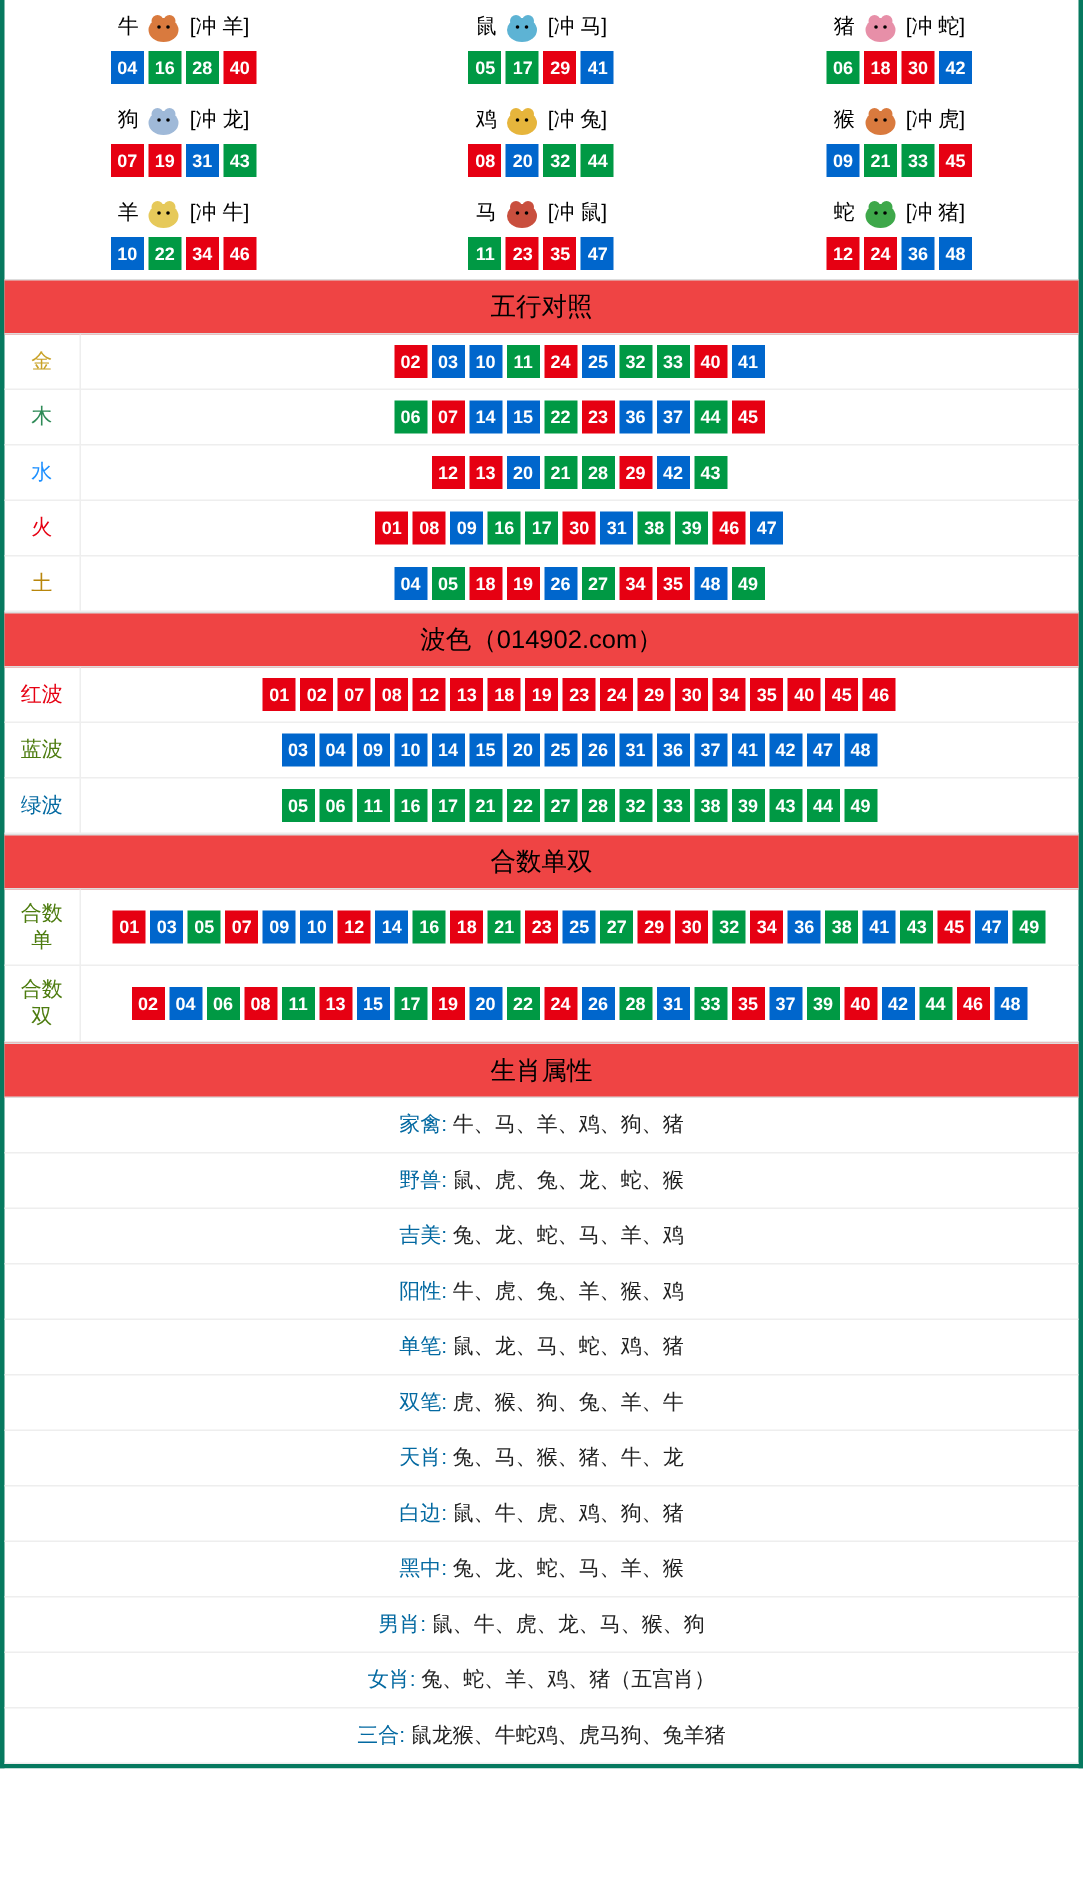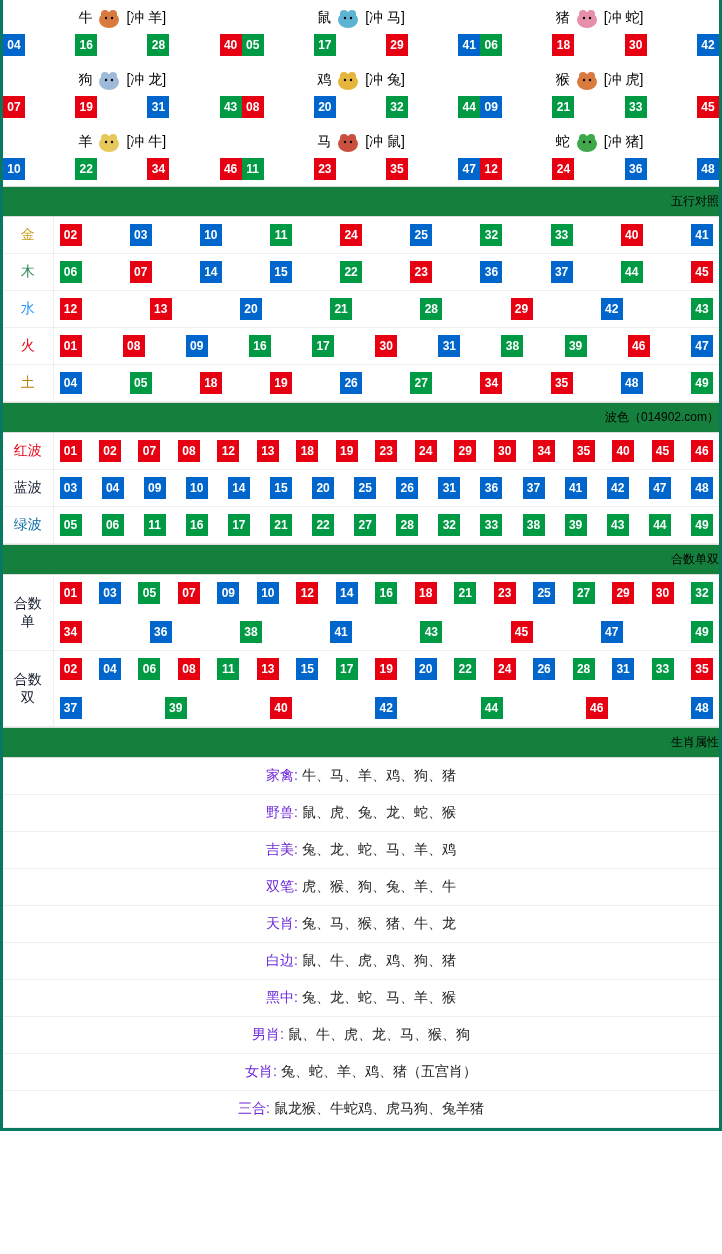--- a/index.html
+++ b/index.html
@@ -4,33 +4,33 @@
 <style>
 *{box-sizing:border-box;margin:0;padding:0}
 body{font-family:"Microsoft YaHei",Arial,sans-serif;font-size:14px;background:#fff;width:722px}
 .wrap{border:3px solid #06795f;border-top:none}
 .zodiac-grid{display:flex;flex-wrap:wrap}
 .zodiac-cell{width:33.33%;text-align:center;padding:6px 0}
 .z-top{display:flex;align-items:center;justify-content:center;gap:2px;margin-bottom:4px}
 .z-name{font-size:14px}
 .z-icon{width:30px;height:24px;display:inline-block}
 .z-chong{color:#000000}
-.nums{display:flex;justify-content:space-between;gap:17px;flex-wrap:wrap}
+.nums{display:flex;justify-content:center;gap:3px;flex-wrap:wrap}
 .num{width:22px;height:22px;line-height:22px;color:#fff;font-size:12px;text-align:center;font-weight:bold;display:inline-block}
 .num.r{background:#e60012}
 .num.b{background:#0066cc}
 .num.g{background:#009944}
-.section-h{background:#15803d;border-top:1px solid #ddd;border-bottom:1px solid #ddd;text-align:right;padding:6px 0;font-size:12px}
+.section-h{background:#ef4444;border-top:1px solid #ddd;border-bottom:1px solid #ddd;text-align:center;padding:6px 0;font-size:17px}
 .tbl{width:100%;border-collapse:collapse}
 .tbl td{border-bottom:1px solid #eee;padding:7px 6px;vertical-align:middle}
 .tbl td.lbl{width:50px;text-align:center;border-right:1px solid #eee}
 .c-gold{color:#c9a227}.c-wood{color:#2e8b57}.c-water{color:#1e90ff}.c-fire{color:#e60012}.c-earth{color:#b8860b}
-.c-red{color:#e60012}.c-blue{color:#0f172a}.c-green{color:#0369a1}
+.c-red{color:#e60012}.c-blue{color:#4d7c0f}.c-green{color:#0369a1}
 .attr-row{text-align:center;padding:9px 0;border-bottom:1px solid #eee}
-.attr-lbl{color:#6d28d9}
+.attr-lbl{color:#0369a1}
 .attr-val{color:#222}
 </style>
 </head>
 <body>
 
 <div class="wrap">
   <div class="zodiac-grid" id="zodiac">
       <div class="zodiac-cell">
         <div class="z-top">
           <span class="z-name">牛</span>
@@ -437,20 +437,22 @@
           </td>
         </tr>
       </tbody>
     </table>
 
   <div class="section-h">生肖属性</div>
   <div id="attrs">
       <div class="attr-row"><span class="attr-lbl">家禽:</span><span class="attr-val"> 牛、马、羊、鸡、狗、猪</span></div>
       <div class="attr-row"><span class="attr-lbl">野兽:</span><span class="attr-val"> 鼠、虎、兔、龙、蛇、猴</span></div>
       <div class="attr-row"><span class="attr-lbl">吉美:</span><span class="attr-val"> 兔、龙、蛇、马、羊、鸡</span></div>
+      <div class="attr-row"><span class="attr-lbl">阳性:</span><span class="attr-val"> 牛、虎、兔、羊、猴、鸡</span></div>
+      <div class="attr-row"><span class="attr-lbl">单笔:</span><span class="attr-val"> 鼠、龙、马、蛇、鸡、猪</span></div>
       <div class="attr-row"><span class="attr-lbl">双笔:</span><span class="attr-val"> 虎、猴、狗、兔、羊、牛</span></div>
       <div class="attr-row"><span class="attr-lbl">天肖:</span><span class="attr-val"> 兔、马、猴、猪、牛、龙</span></div>
       <div class="attr-row"><span class="attr-lbl">白边:</span><span class="attr-val"> 鼠、牛、虎、鸡、狗、猪</span></div>
       <div class="attr-row"><span class="attr-lbl">黑中:</span><span class="attr-val"> 兔、龙、蛇、马、羊、猴</span></div>
       <div class="attr-row"><span class="attr-lbl">男肖:</span><span class="attr-val"> 鼠、牛、虎、龙、马、猴、狗</span></div>
       <div class="attr-row"><span class="attr-lbl">女肖:</span><span class="attr-val"> 兔、蛇、羊、鸡、猪（五宫肖）</span></div>
       <div class="attr-row"><span class="attr-lbl">三合:</span><span class="attr-val"> 鼠龙猴、牛蛇鸡、虎马狗、兔羊猪</span></div>
     </div>
 
 </div>

